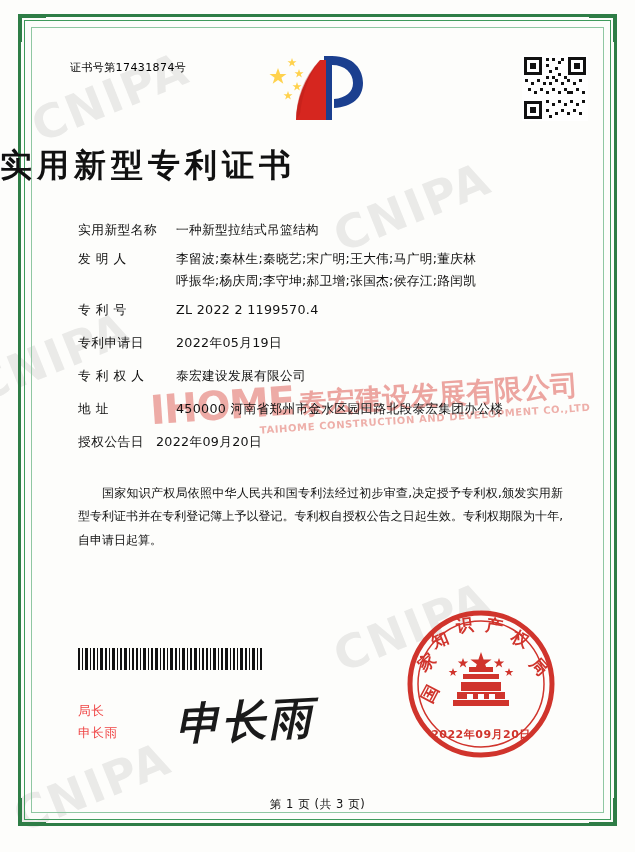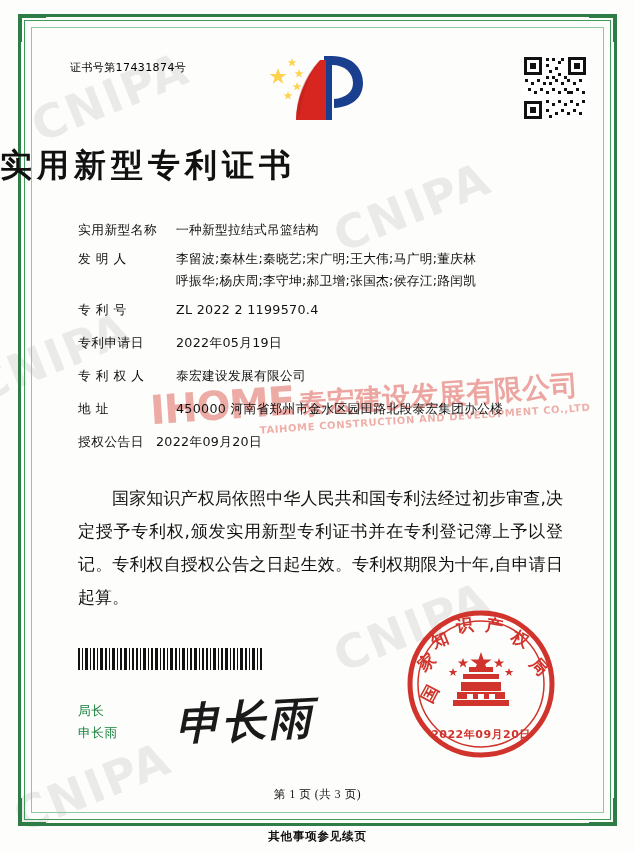--- a/index.html
+++ b/index.html
@@ -176,21 +176,21 @@
   .row-inline .seg.right { margin-left: 60px; }
   .row-inline .seg .label { width: auto; margin-right: 12px; }
   .label-spread-1 { letter-spacing: 5px; }
 
   
   .body-text {
     position: absolute;
     left: 78px;
     right: 72px;
     top: 482px;
-    font-size: 17px;
+    font-size: 12px;
     line-height: 1.95;
     text-align: justify;
     color: #111;
   }
   .body-text p { margin: 0 0 2px 0; text-indent: 2em; }
 
   
   .barcode {
     position: absolute;
     left: 78px;
@@ -200,21 +200,21 @@
   }
 
   
   .sign-label {
     position: absolute;
     left: 78px;
     top: 700px;
     font-size: 12.7px;
     line-height: 1.75;
     letter-spacing: 0.5px;
-    color: #15803d;
+    color: #ef4444;
   }
   .signature {
     position: absolute;
     left: 176px;
     top: 692px;
     font-family: "DejaVu Serif", "Liberation Serif", serif;
     font-size: 44px;
     font-weight: 700;
     font-style: italic;
     color: #1a1a1a;
@@ -239,26 +239,25 @@
     font-size: 11px;
     font-weight: 700;
     color: #d0342c;
     letter-spacing: 0.5px;
   }
 
   
   .page-num {
     position: absolute;
     left: 0; right: 0;
-    bottom: 50px;
+    bottom: 40px;
     text-align: center;
     font-size: 11.5px;
     color: #111;
     letter-spacing: 0.6px;
-    font-family: Liberation Serif, serif;
   }
   .footer-note {
     position: absolute;
     left: 0; right: 0;
     bottom: 8px;
     text-align: center;
     font-size: 11.5px;
     font-weight: 700;
     color: #111;
     letter-spacing: 0.8px;
@@ -509,15 +508,14 @@
         <text transform="translate(52,24) rotate(-8)">识</text>
         <text transform="translate(80,22) rotate(10)">产</text>
         <text transform="translate(105,32) rotate(28)">权</text>
         <text transform="translate(124,56) rotate(48)">局</text>
       </g>
     </svg>
   </div>
   <div class="seal-date">2022年09月20日</div>
 
   <div class="page-num">第 1 页 (共 3 页)</div>
-  <div class="footer-note">其他事项参见续页</div>
 
 </div>
 
 </body></html>

